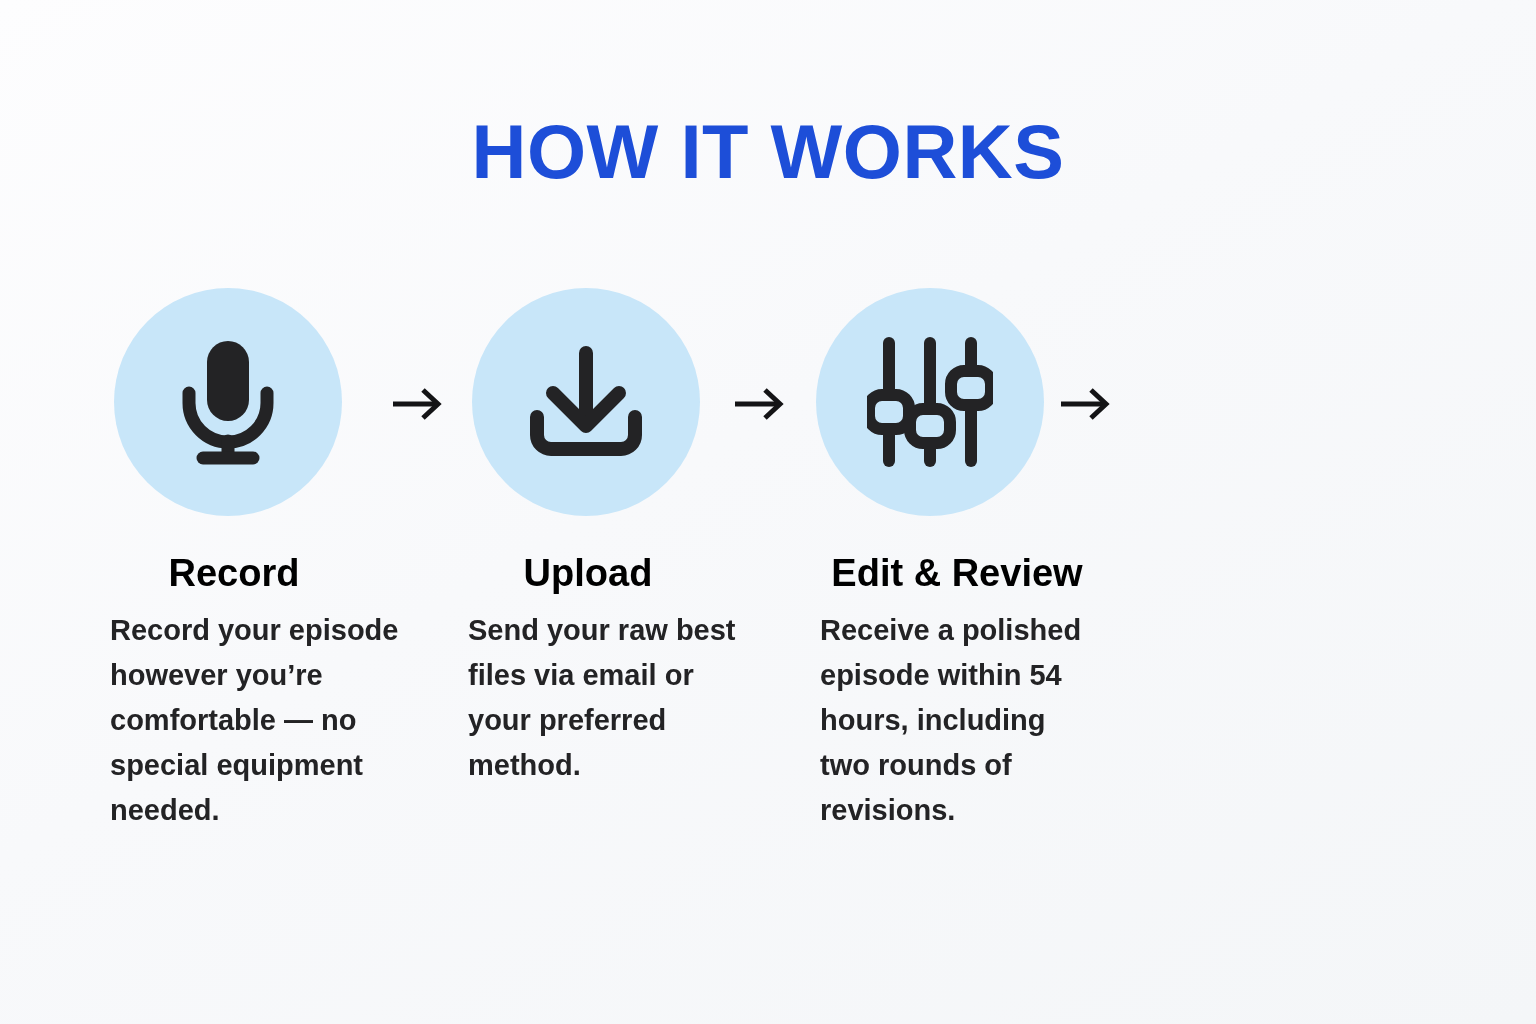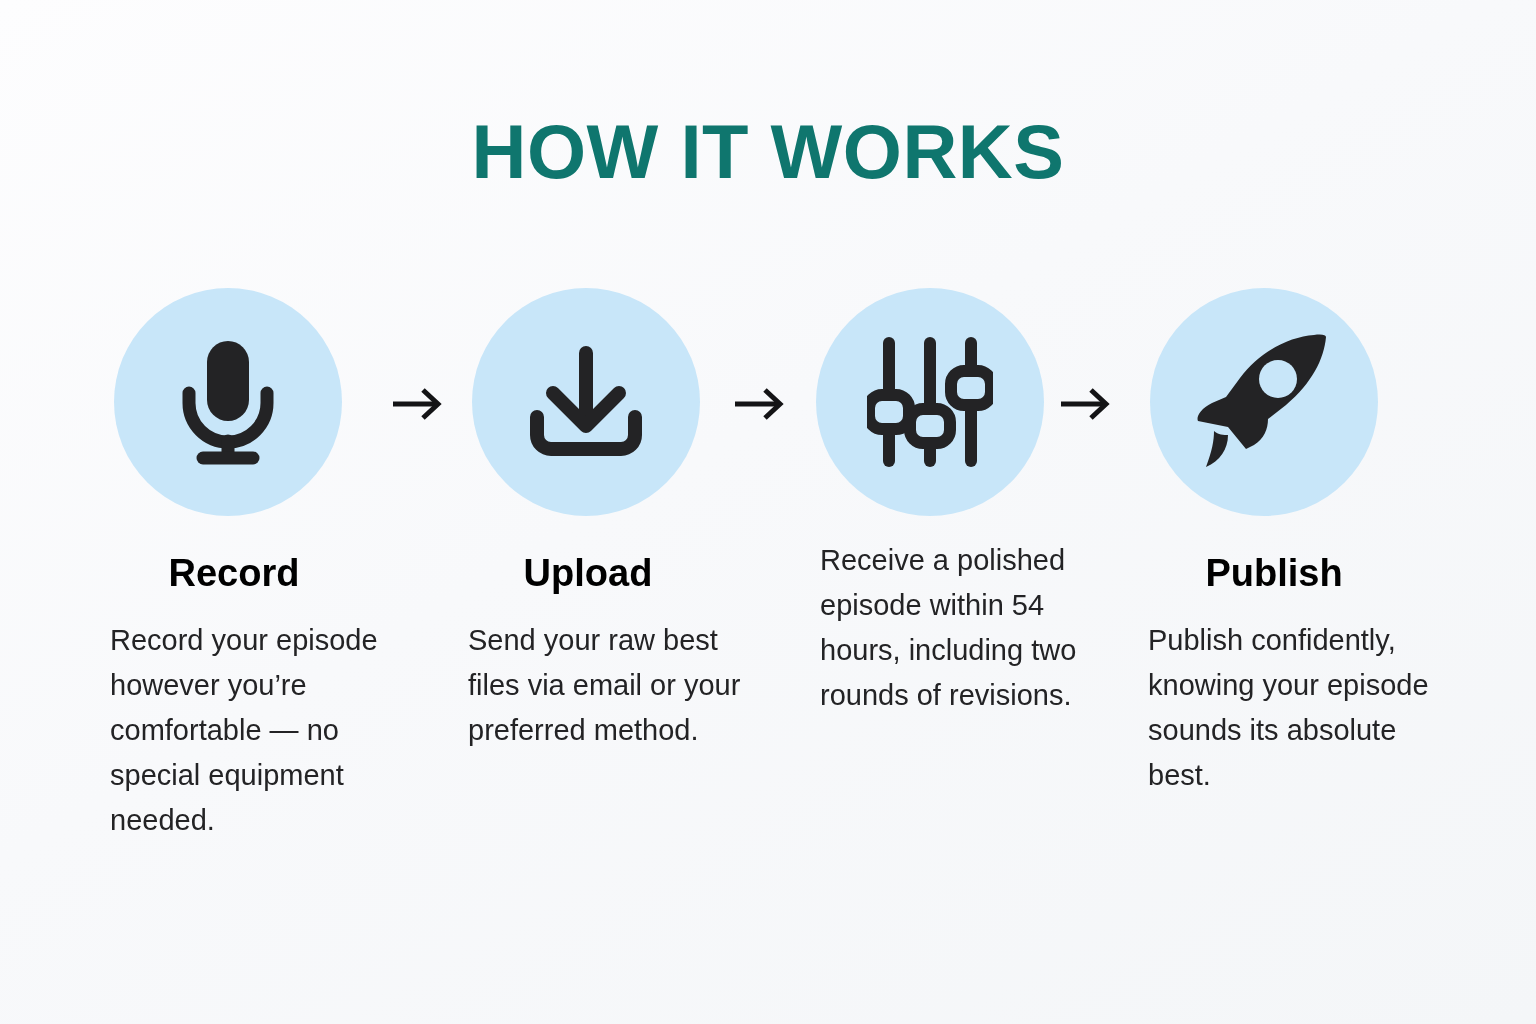--- a/index.html
+++ b/index.html
@@ -22,21 +22,21 @@
   .page-title {
     position: absolute;
     top: 108px;
     left: 0;
     width: 1536px;
     text-align: center;
     font-size: 76px;
     line-height: 88px;
     font-weight: 700;
     letter-spacing: 0.5px;
-    color: #0f766e;
+    color: #1d4ed8;
     font-family: "Liberation Sans", sans-serif;
   }
   .steps {
     position: absolute;
     top: 288px;
     left: 100px;
     width: 1340px;
     height: 620px;
   }
   .step {
@@ -76,28 +76,28 @@
     text-align: center;
     width: 256px;
     margin-left: 0px;
   }
   .step-1 .step-heading { margin-left: 6px; }
   .step-2 .step-heading { margin-left: 0px; }
   .step-3 .step-heading { margin-left: 14px; width: 290px; }
   .step-4 .step-heading { margin-left: 26px; }
 
   .step-body {
-    margin-top: 22px;
+    margin-top: 12px;
     font-size: 29px;
     line-height: 45px;
     color: #232325;
     text-align: left;
     width: 300px;
     margin-left: 10px;
-    font-weight: 400;
+    font-weight: 700;
   }
   .step-2 .step-body { width: 290px; margin-left: 8px; }
   .step-3 .step-body { width: 280px; margin-left: 22px; }
   .step-4 .step-body { width: 295px; margin-left: 28px; }
 
   .arrow {
     position: absolute;
     top: 96px;
     width: 56px;
     height: 40px;
@@ -150,36 +150,24 @@
           <svg width="126" height="130" viewBox="0 0 126 130" fill="none">
             <line x1="22" y1="6" x2="22" y2="124" stroke="#232325" stroke-width="12" stroke-linecap="round"></line>
             <line x1="63" y1="6" x2="63" y2="124" stroke="#232325" stroke-width="12" stroke-linecap="round"></line>
             <line x1="104" y1="6" x2="104" y2="124" stroke="#232325" stroke-width="12" stroke-linecap="round"></line>
             <rect x="2" y="58" width="40" height="34" rx="13" stroke="#232325" stroke-width="12" fill="#c8e6f9"></rect>
             <rect x="43" y="72" width="40" height="34" rx="13" stroke="#232325" stroke-width="12" fill="#c8e6f9"></rect>
             <rect x="84" y="34" width="40" height="34" rx="13" stroke="#232325" stroke-width="12" fill="#c8e6f9"></rect>
           </svg>
         </span>
       </div>
+      <div class="step-heading">Edit &amp; Review</div>
       <div class="step-body">Receive a polished episode within 54 hours, including two rounds of revisions.</div>
     </div>
 
-    <div class="step step-4">
-      <div class="icon-circle">
-        <span>
-          <svg width="140" height="142" viewBox="0 0 140 142" fill="none">
-            <path d="M120 4 C95 6 66 20 46 47 L32 66 L18 72 C6 78 2 86 4 90 L34 96 L52 118 L60 114 C70 108 74 98 74 88 L92 74 C118 52 130 28 132 6 C132 4 128 3 120 4 Z" fill="#232325"></path>
-            <circle cx="84" cy="48" r="19" fill="#c8e6f9"></circle>
-            <path d="M34 104 C34 118 26 130 12 136 C18 120 20 110 20 100 C24 104 30 104 34 104 Z" fill="#232325"></path>
-          </svg>
-        </span>
-      </div>
-      <div class="step-heading">Publish</div>
-      <div class="step-body">Publish confidently, knowing your episode sounds its absolute best.</div>
-    </div>
 
     <div class="arrow arrow-1">
       <svg width="56" height="40" viewBox="0 0 56 40" fill="none">
         <line x1="3" y1="20" x2="46" y2="20" stroke="#141416" stroke-width="5"></line>
         <path d="M33 6 L48 20 L33 34" stroke="#141416" stroke-width="5" fill="none"></path>
       </svg>
     </div>
     <div class="arrow arrow-2">
       <svg width="56" height="40" viewBox="0 0 56 40" fill="none">
         <line x1="3" y1="20" x2="46" y2="20" stroke="#141416" stroke-width="5"></line>

